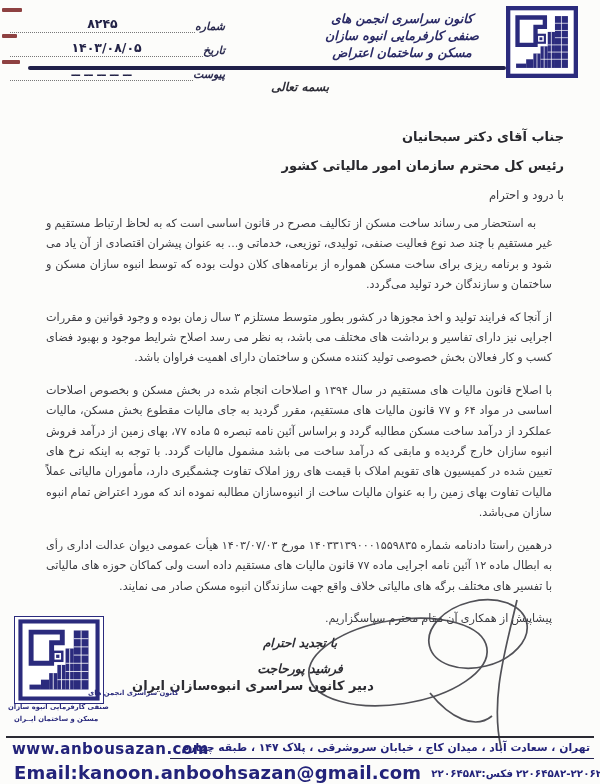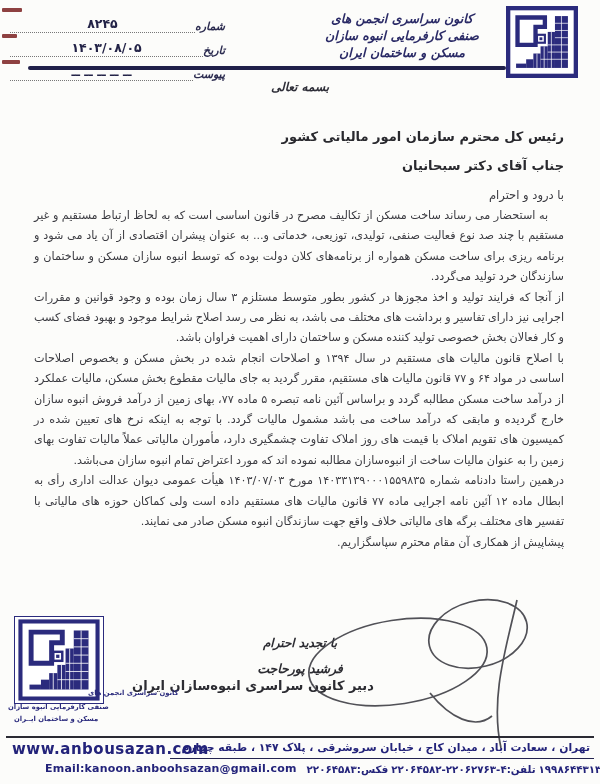--- a/index.html
+++ b/index.html
@@ -32,21 +32,21 @@
   .besmellah{
     position:absolute;left:0;right:0;top:80px;text-align:center;
     font-style:italic;font-weight:bold;font-size:12px;color:#2e2e38;direction:rtl;
   }
 
   
   .letter{position:absolute;left:34px;right:36px;top:122px;direction:rtl;}
   .addressee{font-weight:bold;font-size:13px;line-height:29px;color:#29292e;}
   .salutation{font-size:11.5px;margin:8px 0 4px;color:#3a3a40;}
   .body-text p{
-    margin:0;text-align:justify;font-size:11.2px;line-height:20.4px;color:#3b3b41;
+    margin:12px;text-align:justify;font-size:11.2px;line-height:20.4px;color:#3b3b41;
     word-spacing:-0.5px;
   }
   .body-text p.indent{text-indent:16px;}
 
   
   .sig-block{position:absolute;right:170px;top:630px;width:260px;text-align:center;direction:rtl;font-style:italic;}
   .sig-closing{font-weight:bold;font-size:12px;color:#2c2c32;line-height:26px;}
   .sig-name{font-weight:bold;font-size:12.5px;color:#2c2c32;line-height:26px;}
   .sig-title{
     position:absolute;left:78px;top:678px;width:350px;text-align:center;direction:rtl;
@@ -71,21 +71,21 @@
     color:#23237a;letter-spacing:.5px;
   }
   .address{
     position:absolute;right:10px;top:741px;direction:rtl;
     font-weight:bold;font-size:10.8px;color:#23237a;white-space:nowrap;
   }
   .contact-row{
     position:absolute;left:14px;right:4px;top:762px;display:flex;align-items:center;
     font-weight:bold;color:#23237a;direction:ltr;
   }
-  .email{font-size:11px;letter-spacing:.2px;margin-left:31px;}
+  .email{font-size:18px;letter-spacing:.2px;}
   .contact-segs{flex:1;display:flex;justify-content:space-between;margin-left:10px;font-size:10.3px;}
   .seg{direction:ltr;unicode-bidi:isolate;white-space:nowrap;}
   .seg .lbl{margin-right:3px;}
 </style>
 </head>
 <body>
 
 <div class="page">
 
   <div class="scan-mark m1"></div>
@@ -117,21 +117,21 @@
           <line x1="63" y1="36" x2="63" y2="86"></line>
         <line x1="53" y1="56" x2="53" y2="86"></line>
           <line x1="43" y1="66" x2="43" y2="86"></line>
       </g>
     </svg>
   </div>
 
   <div class="org-name">
     <div>کانون سراسری انجمن های</div>
     <div>صنفی کارفرمایی انبوه سازان</div>
-    <div>مسکن و ساختمان ایران</div>
+    <div>مسکن و ساختمان اعتراض</div>
   </div>
 
   <div class="meta">
     <div class="meta-row">
       <span class="meta-label">شماره</span>
       <span class="meta-value">۸۲۴۵</span>
     </div>
     <div class="meta-row">
       <span class="meta-label">تاریخ</span>
       <span class="meta-value">۱۴۰۳/۰۸/۰۵</span>
@@ -140,22 +140,22 @@
       <span class="meta-label">پیوست</span>
       <span class="meta-value">ــ ــ ــ ــ ــ</span>
     </div>
   </div>
 
   <div class="header-rule"></div>
 
   <div class="besmellah">بسمه تعالی</div>
 
   <div class="letter">
+    <div class="addressee">جناب آقای دکتر سبحانیان</div>
     <div class="addressee">رئیس کل محترم سازمان امور مالیاتی کشور</div>
-    <div class="addressee">جناب آقای دکتر سبحانیان</div>
     <div class="salutation">با درود و احترام</div>
     <div class="body-text">
       <p class="indent">به استحضار می رساند ساخت مسکن از تکالیف مصرح در قانون اساسی است که به لحاظ ارتباط مستقیم و غیر مستقیم با چند صد نوع فعالیت صنفی، تولیدی، توزیعی، خدماتی و... به عنوان پیشران اقتصادی از آن یاد می شود و برنامه ریزی برای ساخت مسکن همواره از برنامه‌های کلان دولت بوده که توسط انبوه سازان مسکن و ساختمان و سازندگان خرد تولید می‌گردد.</p>
       <p>از آنجا که فرایند تولید و اخذ مجوزها در کشور بطور متوسط مستلزم ۳ سال زمان بوده و وجود قوانین و مقررات اجرایی نیز دارای تفاسیر و برداشت های مختلف می باشد، به نظر می رسد اصلاح شرایط موجود و بهبود فضای کسب و کار فعالان بخش خصوصی تولید کننده مسکن و ساختمان دارای اهمیت فراوان باشد.</p>
       <p>با اصلاح قانون مالیات های مستقیم در سال ۱۳۹۴ و اصلاحات انجام شده در بخش مسکن و بخصوص اصلاحات اساسی در مواد ۶۴ و ۷۷ قانون مالیات های مستقیم، مقرر گردید به جای مالیات مقطوع بخش مسکن، مالیات عملکرد از درآمد ساخت مسکن مطالبه گردد و براساس آئین نامه تبصره ۵ ماده ۷۷، بهای زمین از درآمد فروش انبوه سازان خارج گردیده و مابقی که درآمد ساخت می باشد مشمول مالیات گردد. با توجه به اینکه نرخ های تعیین شده در کمیسیون های تقویم املاک با قیمت های روز املاک تفاوت چشمگیری دارد، مأموران مالیاتی عملاً مالیات تفاوت بهای زمین را به عنوان مالیات ساخت از انبوه‌سازان مطالبه نموده اند که مورد اعتراض تمام انبوه سازان می‌باشد.</p>
       <p>درهمین راستا دادنامه شماره ۱۴۰۳۳۱۳۹۰۰۰۱۵۵۹۸۳۵ مورخ ۱۴۰۳/۰۷/۰۳ هیأت عمومی دیوان عدالت اداری رأی به ابطال ماده ۱۲ آئین نامه اجرایی ماده ۷۷ قانون مالیات های مستقیم داده است ولی کماکان حوزه های مالیاتی با تفسیر های مختلف برگه های مالیاتی خلاف واقع جهت سازندگان انبوه مسکن صادر می نمایند.</p>
       <p>پیشاپیش از همکاری آن مقام محترم سپاسگزاریم.</p>
     </div>
   </div>
 

